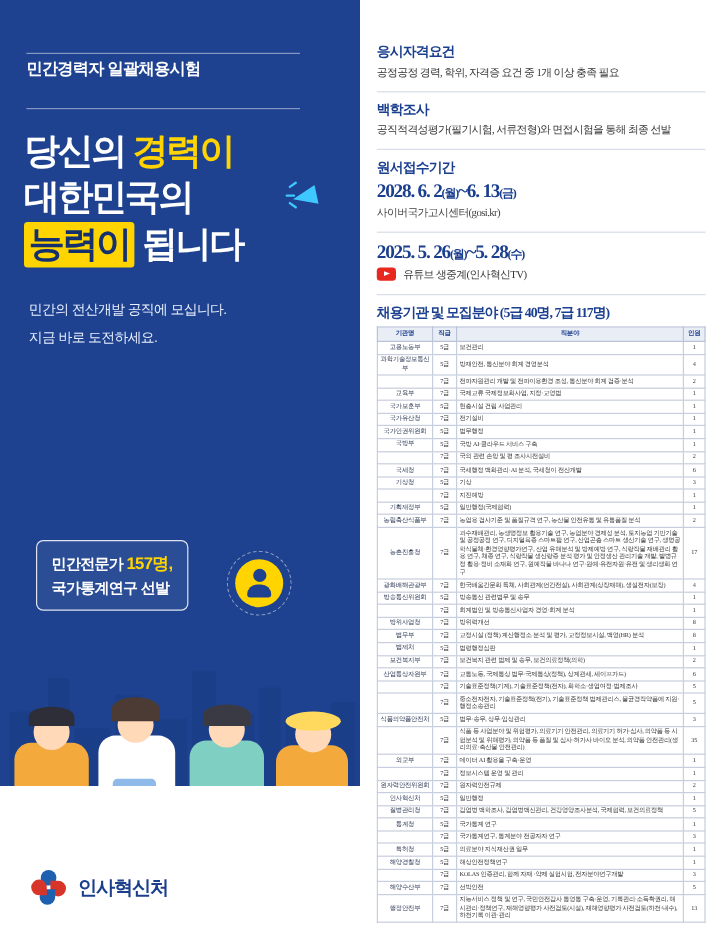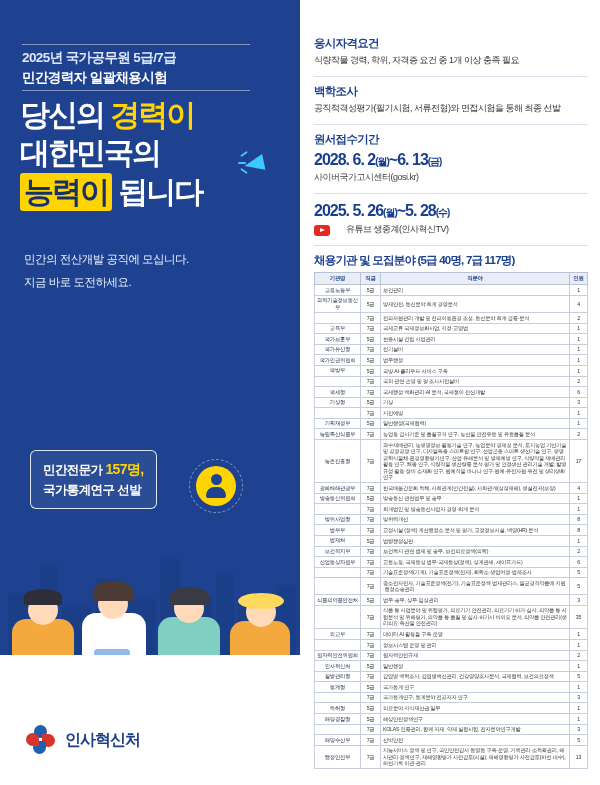--- a/index.html
+++ b/index.html
@@ -45,21 +45,21 @@
   .subtitle-line.second { color: #ffffff; }
   .sub-underline {
     position: absolute; left: 22px; top: 44px; width: 228px; height: 1px;
     background: rgba(255,255,255,.45);
   }
   .sub-underline2 {
     position: absolute; left: 22px; top: 90px; width: 228px; height: 1px;
     background: rgba(255,255,255,.45);
   }
   .headline {
-    position: absolute; left: 20px; top: 96px; width: 270px;
+    position: absolute; left: 20px; top: 108px; width: 270px;
   }
   .hl-row {
     font-size: 30px; font-weight: 800; letter-spacing: -2px; line-height: 1.28;
     color: #ffffff; white-space: nowrap;
   }
   .hl-row .yellow { color: #ffd400; }
   .hl-row .mark {
     display: inline-block; background: #ffd400; color: #14306f;
     padding: 0 4px; border-radius: 3px;
   }
@@ -137,39 +137,40 @@
     position: absolute; width: 13px; height: 13px; border-radius: 50% 50% 50% 0;
   }
   .logo-text { font-size: 16px; font-weight: 800; color: #1c3f8c; letter-spacing: -1px; }
 
   
   .right {
     width: 300px; flex: none;
     padding: 36px 12px 8px 14px;
     position: relative;
     background: #ffffff;
+    font-family: Liberation Serif, serif;
   }
   .sec { margin-bottom: 9px; }
   .sec-title {
     color: #1b3f8f; font-size: 11.5px; font-weight: 800; letter-spacing: -0.7px;
     margin-bottom: 3px;
   }
   .sec-text {
     font-size: 9px; color: #333; letter-spacing: -0.5px; line-height: 1.45;
   }
   .sec-divider { height: 1px; background: #d8dde8; margin: 6px 0 7px; }
 
   .date-line {
     font-size: 16px; font-weight: 800; color: #1b3f8f; letter-spacing: -1px;
     line-height: 1.2;
   }
   .date-line .dow { font-size: 10px; font-weight: 700; }
   .note-line { font-size: 9px; color: #444; margin-top: 2px; letter-spacing: -0.5px; }
 
-  .yt-row { display: flex; align-items: flex-end; gap: 16px; margin-top: 3px; }
+  .yt-row { display: flex; align-items: flex-start; gap: 6px; margin-top: 3px; }
   .yt-icon {
     width: 16px; height: 11px; background: #e8281e; border-radius: 3px;
     position: relative; flex: none;
   }
   .yt-icon::after {
     content: ""; position: absolute; left: 6px; top: 3px;
     border-left: 5px solid #fff;
     border-top: 2.6px solid transparent;
     border-bottom: 2.6px solid transparent;
   }
@@ -203,21 +204,20 @@
 <body>
 
 <div class="poster">
 
   <div class="left">
     <div class="left-band"></div>
 
     <div class="sub-underline"></div>
     <div class="sub-underline2"></div>
     <div class="subtitle-box">
-      <div class="subtitle-line">2025년 국가공무원 5급/7급</div>
       <div class="subtitle-line second">민간경력자 일괄채용시험</div>
     </div>
 
     <div class="headline">
       <div class="hl-row">
         <span>당신의 </span><span class="yellow">경력이</span>
       </div>
       <div class="hl-row">대한민국의</div>
       <div class="hl-row">
         <span class="mark">능력이</span><span> 됩니다</span>
@@ -301,21 +301,21 @@
         <div class="petal" style="left:0px; top:8px;  background:#d8352a; transform:rotate(270deg);"></div>
       </div>
       <div class="logo-text">인사혁신처</div>
     </div>
   </div>
 
   <div class="right">
 
     <div class="sec">
       <div class="sec-title">응시자격요건</div>
-      <div class="sec-text">식량작물 경력, 학위, 자격증 요건 중 1개 이상 충족 필요</div>
+      <div class="sec-text">공정공정 경력, 학위, 자격증 요건 중 1개 이상 충족 필요</div>
     </div>
     <div class="sec-divider"></div>
 
     <div class="sec">
       <div class="sec-title">백학조사</div>
       <div class="sec-text">공직적격성평가(필기시험, 서류전형)와 면접시험을 통해 최종 선발</div>
     </div>
     <div class="sec-divider"></div>
 
     <div class="sec">

